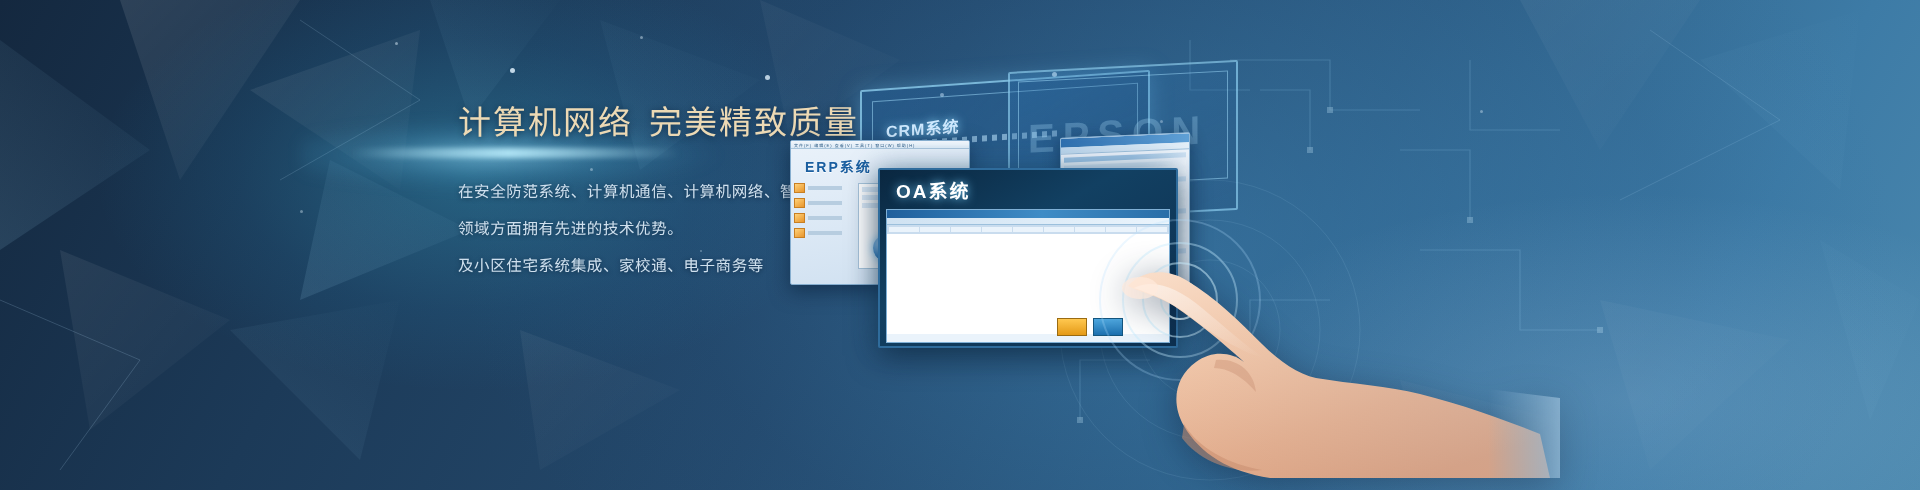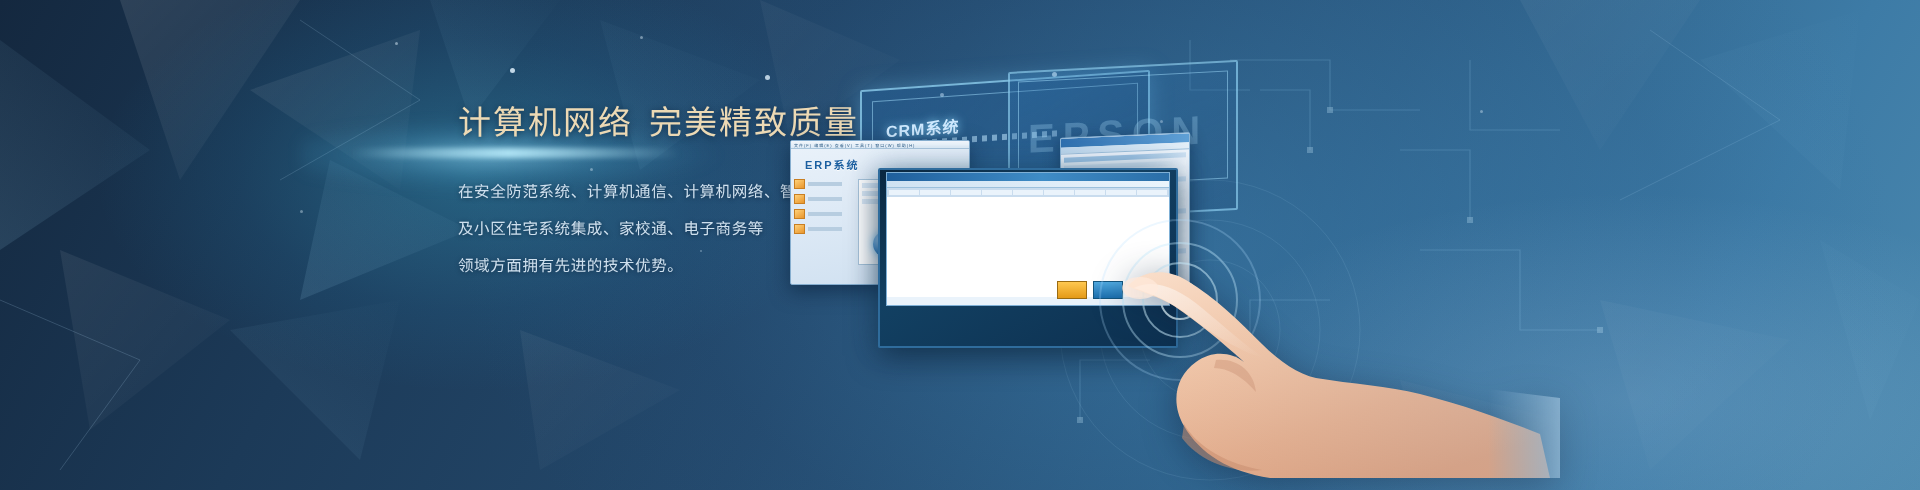--- a/index.html
+++ b/index.html
@@ -114,21 +114,21 @@
   .win-erp{
     left:30px;top:100px;width:180px;height:145px;
     background:linear-gradient(170deg,#eaf2fa 0%,#dbe8f5 55%,#cfe0f0 100%);
     border:1px solid #86aecf;
     box-shadow:0 6px 20px rgba(4,22,45,0.5);
   }
   .erp-menu{height:8px;background:linear-gradient(180deg,#f2f7fc,#dce9f5);border-bottom:1px solid #a9c6dd;
     font-size:4px;color:#2d5c85;padding:1px 3px;overflow:hidden;white-space:nowrap;letter-spacing:1px;}
   .erp-title{
     padding:7px 0 4px 14px;
-    font-size:11px;font-weight:bold;letter-spacing:2px;
+    font-size:14px;font-weight:bold;letter-spacing:2px;
     color:#1b5fa0;text-shadow:0 1px 0 rgba(255,255,255,0.9);
   }
   .erp-body{display:flex;height:92px;}
   .erp-left{width:64px;padding:3px;}
   .erp-ico{display:flex;align-items:center;gap:3px;margin-bottom:5px;}
   .erp-ico i{width:11px;height:10px;background:linear-gradient(145deg,#ffd27a,#e8952c);border:1px solid #c97f22;display:block;}
   .erp-ico b{display:block;width:34px;height:4px;background:#b7cde0;}
   .erp-right{flex:1;background:#ffffff;border:1px solid #a8c4da;margin:3px;position:relative;}
   .erp-right .strip{height:5px;background:#dbe9f6;margin:3px;}
   .erp-orb{
@@ -237,22 +237,22 @@
     <span class="dot" style="left:1340px;top:420px;width:3px;height:3px;opacity:.35;"></span>
     <span class="dot" style="left:1480px;top:110px;width:3px;height:3px;opacity:.4;"></span>
   </div>
 
   <div class="copy">
     <div class="headline">
       <span>计算机网络</span><span class="gap"></span><span>完美精致质量</span>
     </div>
     <div class="body">
       <p>在安全防范系统、计算机通信、计算机网络、智能大厦</p>
+      <p>领域方面拥有先进的技术优势。</p>
       <p>及小区住宅系统集成、家校通、电子商务等</p>
-      <p>领域方面拥有先进的技术优势。</p>
     </div>
   </div>
 
   <div class="circuit">
     <svg viewBox="0 0 1920 490" preserveAspectRatio="none">
       <g stroke="#a8e0ff" stroke-opacity=".32" fill="none" stroke-width="1.2">
         <path d="M1230 60 H1330 V110 H1420"></path>
         <path d="M1260 90 H1310 V150"></path>
         <path d="M1190 40 V90 H1250"></path>
         <path d="M1400 150 H1470 V220"></path>
@@ -340,20 +340,21 @@
         <div class="erp-right">
           <div class="strip"></div>
           <div class="strip"></div>
           <div class="strip"></div>
           <div class="erp-orb"></div>
         </div>
       </div>
     </div>
 
     <div class="win win-oa">
+      <div class="oa-title">OA系统</div>
       <div class="oa-panel">
         <div class="oa-bar"></div>
         <div class="oa-bar2"></div>
         <div class="oa-grid">
           <span></span>
           <span></span>
           <span></span>
           <span></span>
           <span></span>
           <span></span>

